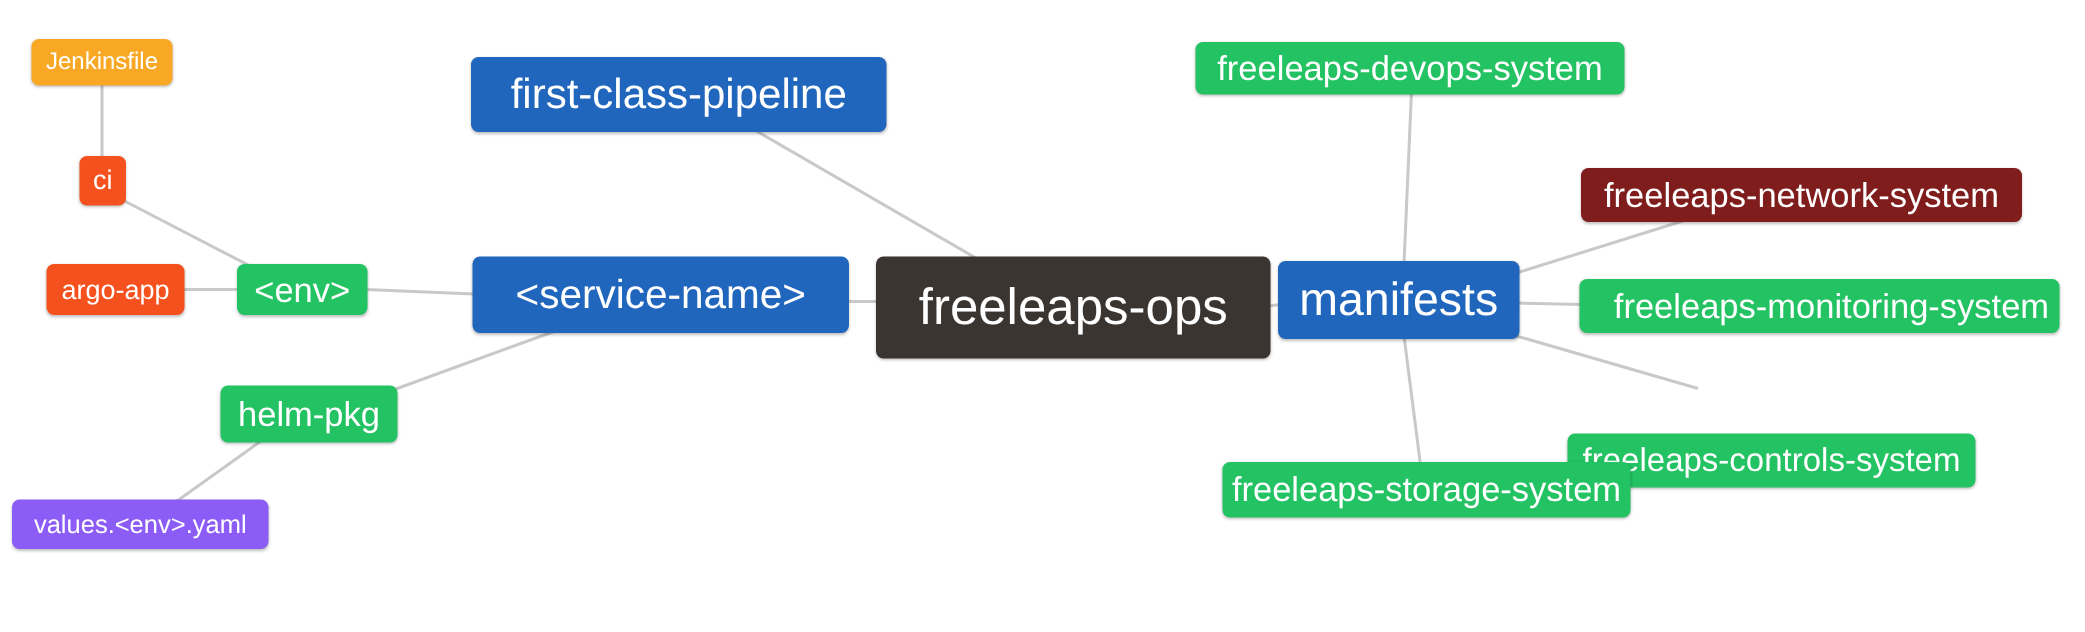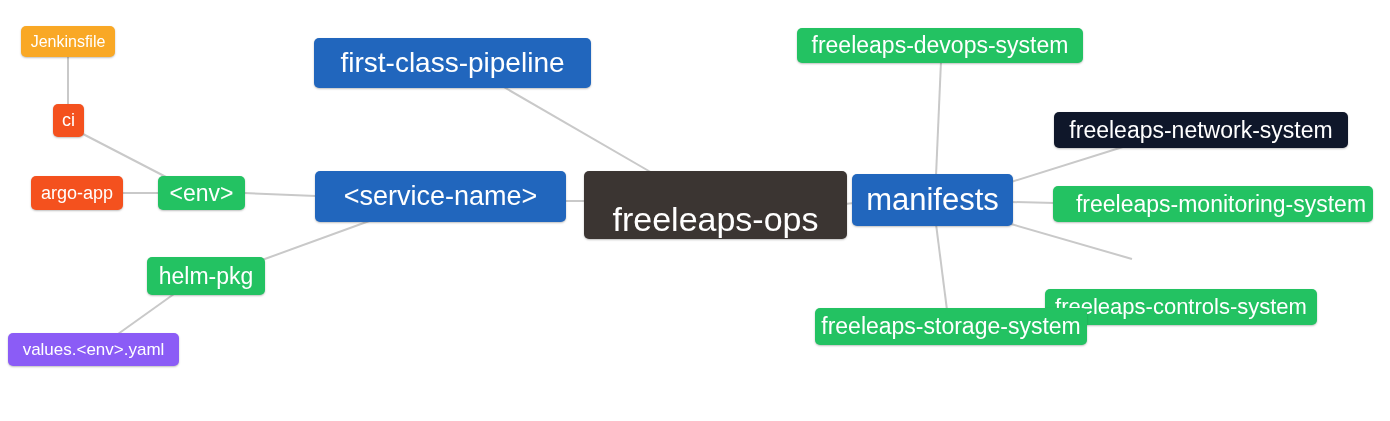--- a/index.html
+++ b/index.html
@@ -74,30 +74,30 @@
       </div>
       <div class="node" style="left: 8px; top: 333px; width: 171px; height: 33px; font-size: 17px; background: #8b5cf6; color: rgb(255, 255, 255);">
         <span>values.&lt;env&gt;.yaml</span>
       </div>
       <div class="node" style="left: 314px; top: 38px; width: 277px; height: 50px; font-size: 28px; background: rgb(33, 102, 189); color: rgb(255, 255, 255);">
         <span>first-class-pipeline</span>
       </div>
       <div class="node" style="left: 315px; top: 171px; width: 251px; height: 51px; font-size: 27px; background: rgb(33, 102, 189); color: rgb(255, 255, 255);">
         <span>&lt;service-name&gt;</span>
       </div>
-      <div class="node" style="left: 584px; top: 171px; width: 263px; height: 68px; font-size: 34px; background: rgb(59, 53, 50); color: rgb(255, 255, 255); align-items: flex-end;">
+      <div class="node" style="left: 584px; top: 171px; width: 263px; height: 68px; font-size: 34px; background: rgb(59, 53, 50); color: rgb(255, 255, 255);">
         <span>freeleaps-ops</span>
       </div>
       <div class="node" style="left: 852px; top: 174px; width: 161px; height: 52px; font-size: 31px; background: rgb(33, 102, 189); color: rgb(255, 255, 255);">
         <span>manifests</span>
       </div>
       <div class="node" style="left: 797px; top: 28px; width: 286px; height: 35px; font-size: 23px; background: rgb(35, 194, 98); color: rgb(255, 255, 255);">
         <span>freeleaps-devops-system</span>
       </div>
-      <div class="node" style="left: 1054px; top: 112px; width: 294px; height: 36px; font-size: 23px; background: #0f172a; color: rgb(255, 255, 255);">
+      <div class="node" style="left: 1054px; top: 112px; width: 294px; height: 36px; font-size: 23px; background: #7f1d1d; color: rgb(255, 255, 255);">
         <span>freeleaps-network-system</span>
       </div>
       <div class="node" style="left: 1053px; top: 186px; width: 320px; height: 36px; font-size: 23px; background: rgb(35, 194, 98); color: rgb(255, 255, 255); padding-left: 16px;">
         <span>freeleaps-monitoring-system</span>
       </div>
       <div class="node" style="left: 1045px; top: 257px; width: 272px; height: 36px; font-size: 22px; background: rgb(35, 194, 98); color: rgb(255, 255, 255); margin-top: 32px;">
         <span>freeleaps-controls-system</span>
       </div>
       <div class="node" style="left: 815px; top: 308px; width: 272px; height: 37px; font-size: 23px; background: rgb(35, 194, 98); color: rgb(255, 255, 255);">
         <span>freeleaps-storage-system</span>

